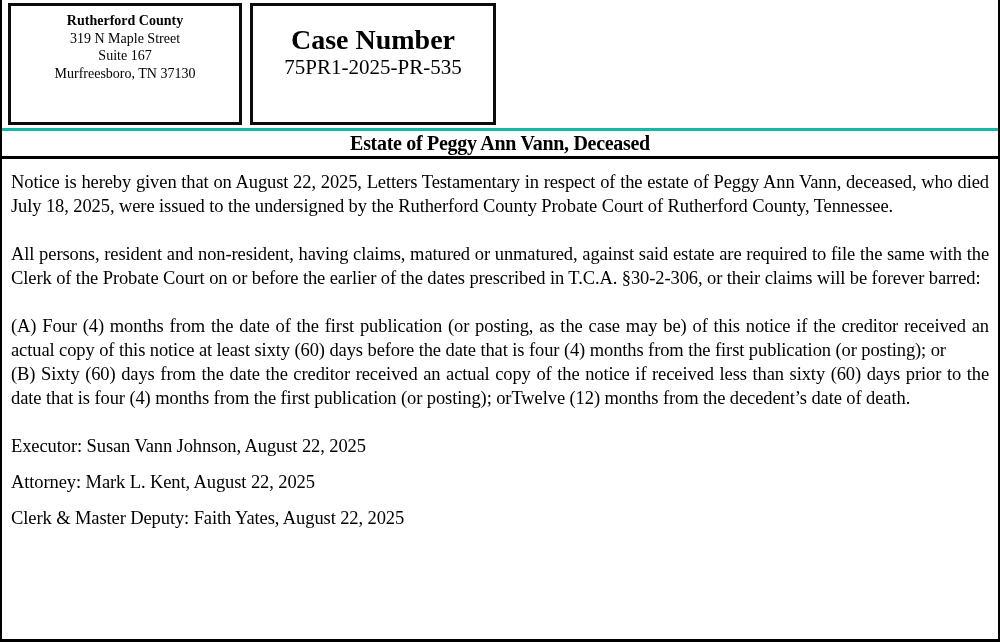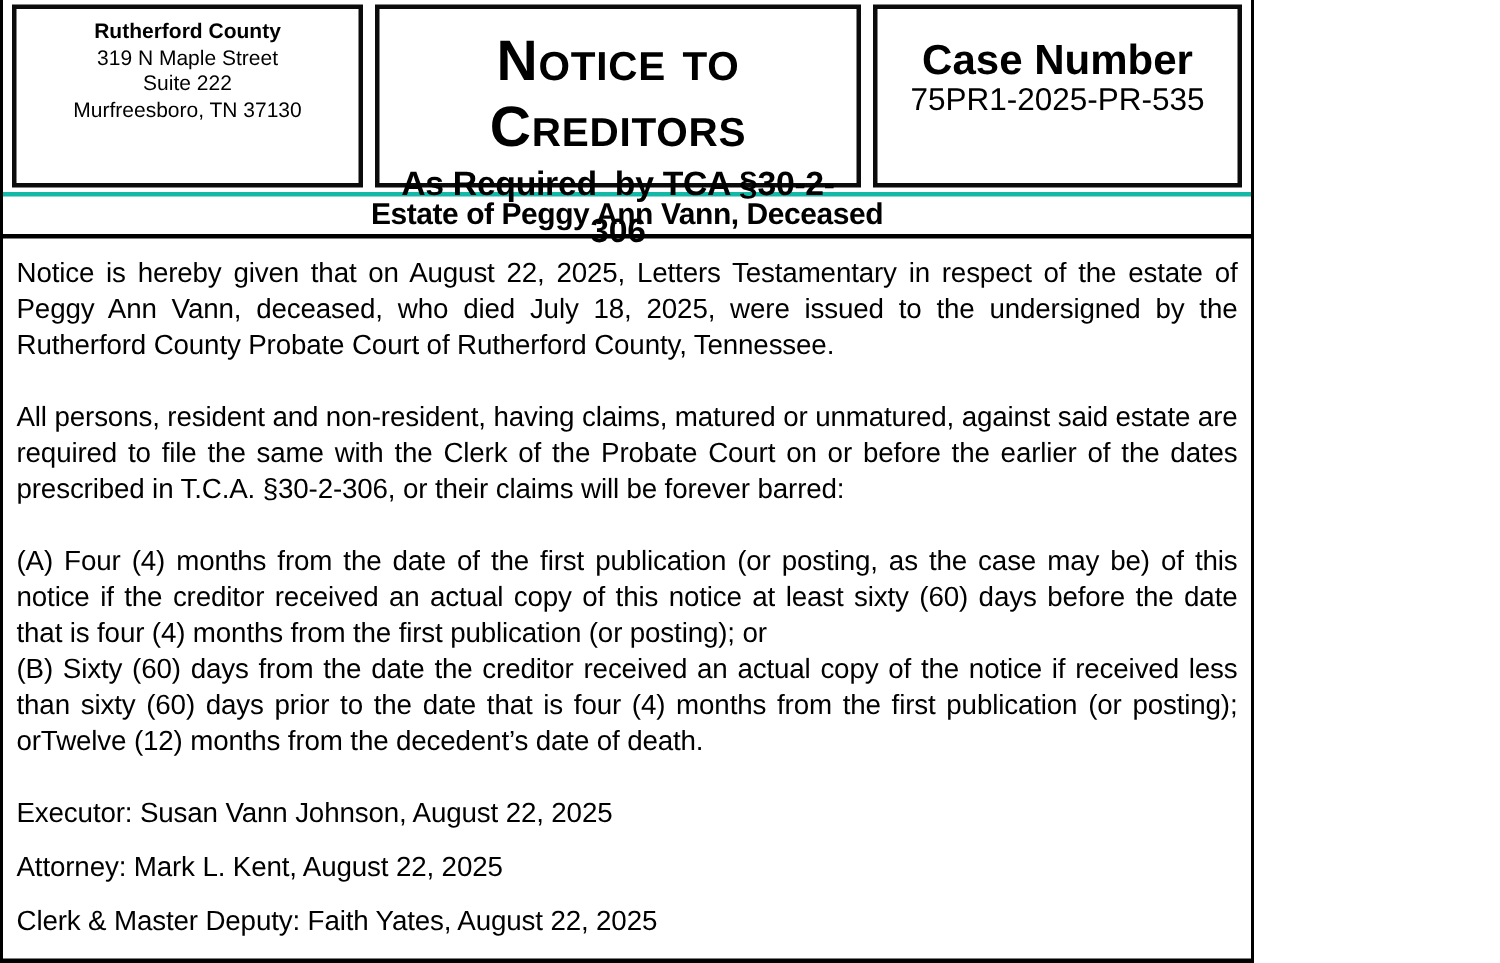--- a/index.html
+++ b/index.html
@@ -1,24 +1,24 @@
 <!DOCTYPE html>
 <html><head>
 <meta charset="utf-8">
 <style>
   * { box-sizing: border-box; }
   html, body { margin: 0; padding: 0; background: #ffffff; }
 
   .page {
     position: relative;
-    width: 836px;
+    width: 1000px;
     height: 642px;
     background: #ffffff;
     color: #000000;
-    font-family: Liberation Sans, sans-serif;
+    font-family: Liberation Serif, serif;
     border-left: 2px solid #000;
     border-right: 2px solid #000;
     border-bottom: 3px solid #000;
   }
 
   
   .top-row {
     display: flex;
     gap: 8px;
     padding: 3px 6px 0 6px;
@@ -101,28 +101,24 @@
 </head>
 <body>
 
 <div class="page">
 
   <div class="top-row">
 
     <div class="hbox court-box">
       <div class="bold-line">Rutherford County</div>
       <div>319 N Maple Street</div>
-      <div>Suite 222</div>
+      <div>Suite 167</div>
       <div>Murfreesboro, TN 37130</div>
     </div>
 
-    <div class="hbox title-box">
-      <div class="notice-title">Notice to Creditors</div>
-      <div class="notice-subtitle">As Required  by TCA §30-2-306</div>
-    </div>
 
     <div class="hbox case-box">
       <div class="case-label">Case Number</div>
       <div class="case-value">75PR1-2025-PR-535</div>
     </div>
 
   </div>
 
   <div class="estate-banner">
     <span>Estate of Peggy Ann Vann, Deceased</span>

